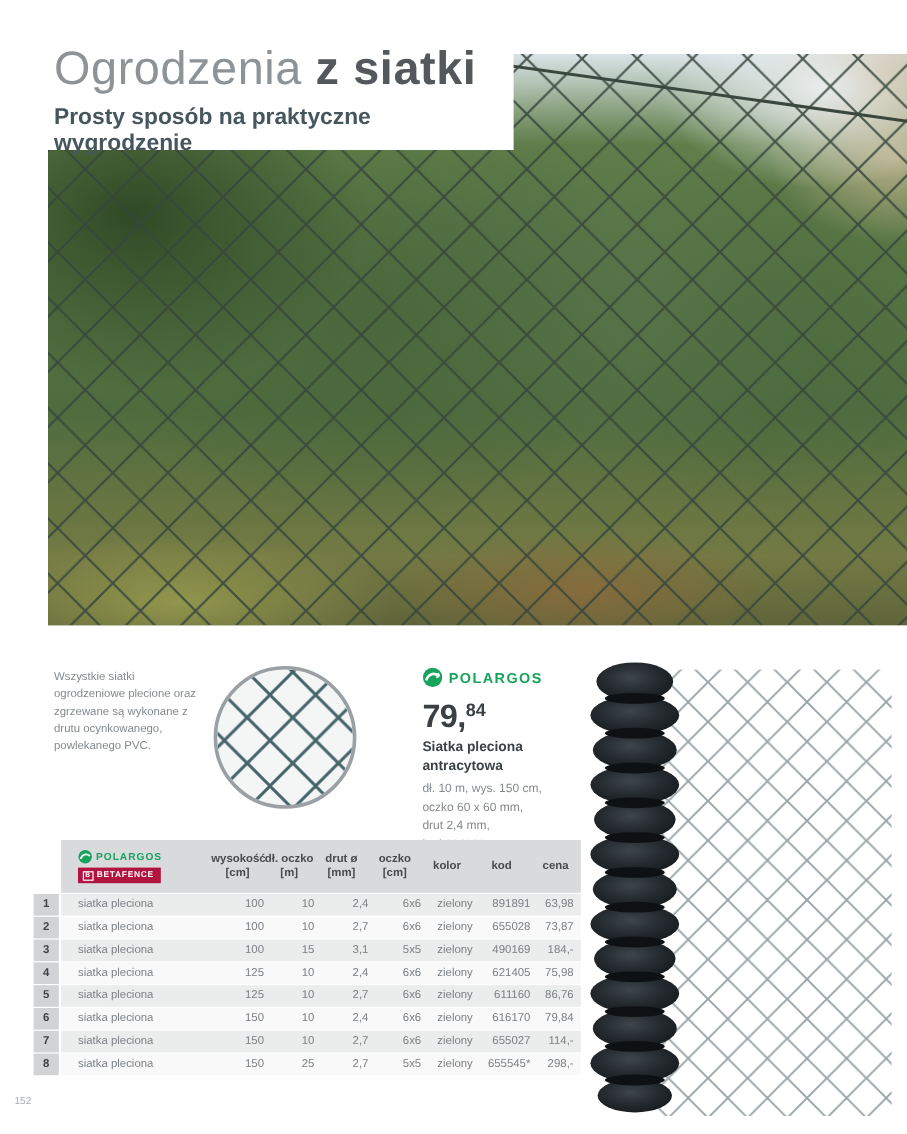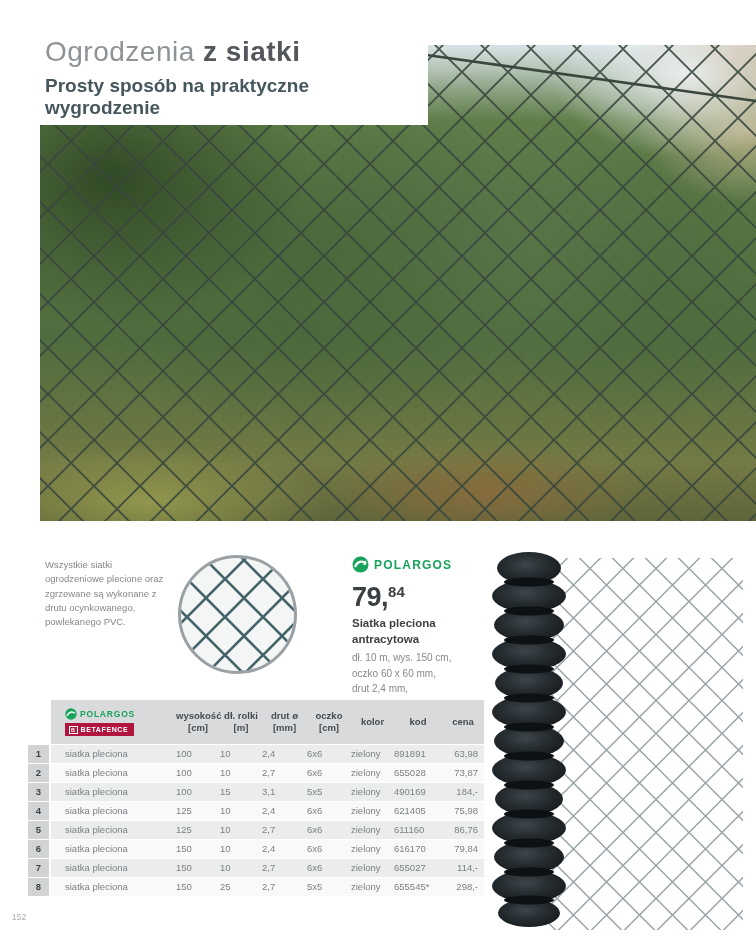--- a/index.html
+++ b/index.html
@@ -29,21 +29,21 @@
       radial-gradient(ellipse 260px 80px  at 15% 96%, rgba(156,160,80,0.8), rgba(156,160,80,0) 70%),
       linear-gradient(180deg, #d9e3e7 0%, #62804a 16%, #4f6c3e 62%, #737a44 88%, #5f653a 100%);
   }
   .photo-mesh { position:absolute; left:0; top:0; }
 
   
   .title-block {
     position:absolute; left:0; top:0; width:428px; height:125px;
     background:#ffffff; padding:36px 0 0 45px;
   }
-  .title { font-size:28px; letter-spacing:0.5px; white-space:nowrap; }
+  .title { font-size:39px; letter-spacing:0.5px; white-space:nowrap; }
   .title .light { font-weight:300; color:#8e9397; }
   .title .bold  { font-weight:700; color:#54585c; }
   .subtitle { margin-top:7px; font-size:19px; font-weight:700; color:#46565d; }
 
   
   .intro {
     position:absolute; left:45px; top:558px; width:122px;
     font-size:9.5px; line-height:1.5; color:#84898d;
   }
 
@@ -92,21 +92,21 @@
 
   .trow { display:flex; margin-top:1px; height:18px; line-height:18px; }
   .num-cell {
     width:21px; margin-right:2px; background:#d1d3d5; text-align:center;
     font-weight:700; color:#3f4346;
   }
   .row-main { display:flex; width:433px; color:#7c8185; }
   .trow.odd  .row-main { background:#ebecec; }
   .trow.even .row-main { background:#f9f9f9; }
   .c-name { width:125px; padding-left:14px; }
-  .c-center { text-align:left; }
+  .c-center { text-align:right; }
   .c-price { text-align:right; padding-right:6px; }
 
   
   .page-num { position:absolute; left:12px; top:912px; font-size:8.5px; color:#a9adb0;text-align:center; }
 </style>
 </head>
 <body>
 
 <div class="photo">
   <svg class="photo-mesh" width="716" height="476">
@@ -224,21 +224,21 @@
         <span class="betafence-badge">
           <span class="bf-mark">B</span>
           <span>BETAFENCE</span>
         </span>
       </div>
       <div class="hcol w-h">
         <div>wysokość</div>
           <div>[cm]</div>
       </div>
       <div class="hcol w-roll">
-        <div>dł. rolki</div>
+        <div>dł. oczko</div>
           <div>[m]</div>
       </div>
       <div class="hcol w-wire">
         <div>drut ø</div>
           <div>[mm]</div>
       </div>
       <div class="hcol w-mesh">
         <div>oczko</div>
           <div>[cm]</div>
       </div>

